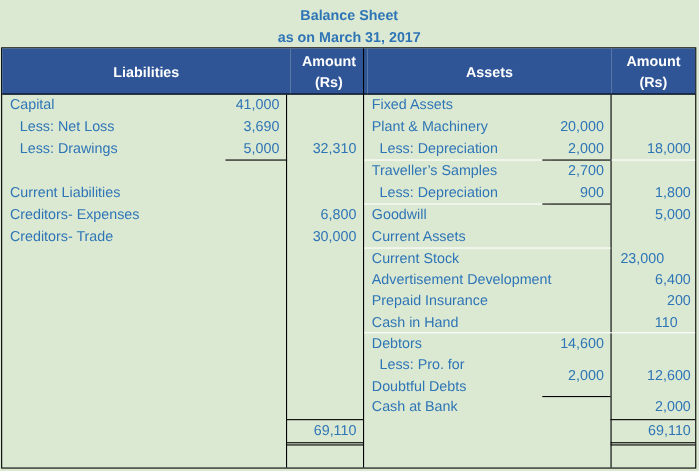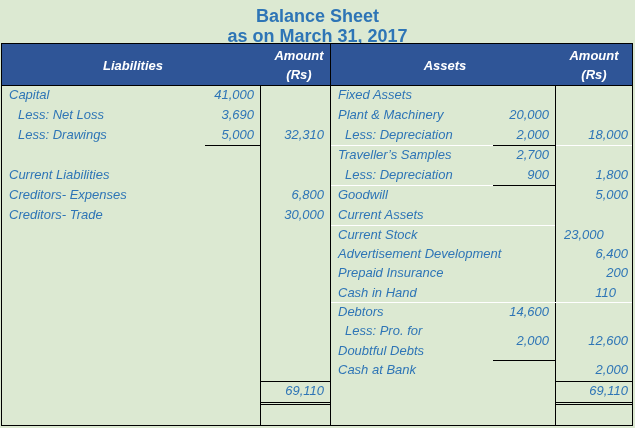--- a/index.html
+++ b/index.html
@@ -8,30 +8,29 @@
       background: #dce9d2;
       font-family: "Liberation Sans", "DejaVu Sans", sans-serif;
       color: #2e75b6;
       position: relative;
       overflow: hidden;
       font-size: 13px;
     }
     .title {
       position: absolute; left: 0; width: 635px;
       text-align: center; font-weight: bold; color: #2e75b6;
-      font-size: 18px;
+      font-size: 13px;
     }
     .t1 { top: 6px; }
     .t2 { top: 26px; }
     .sheet {
       position: absolute; left: 1px; top: 43px;
       width: 632px; height: 383px;
       border: 1px solid #000;
       box-sizing: border-box;
-      font-style: italic;
     }
     .hdr {
       position: absolute; top: 0; height: 42px;
       background: #2f5597; color: #fff; font-weight: bold;
       display: flex; align-items: center; justify-content: center;
       text-align: center; font-size: 13px; line-height: 19px;
       box-sizing: border-box;
     }
     .vline { position: absolute; top: 0; bottom: 0; width: 1px; background: #000; }
     .hline { position: absolute; height: 1px; background: #000; }

